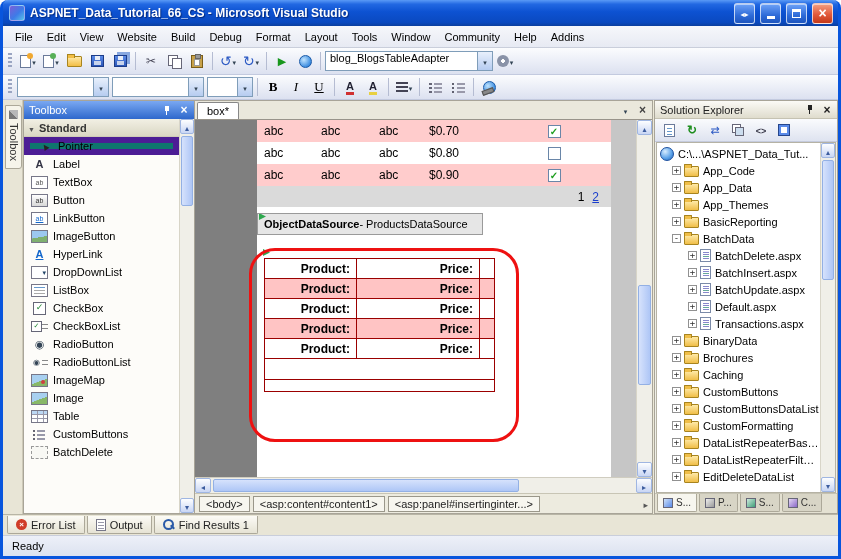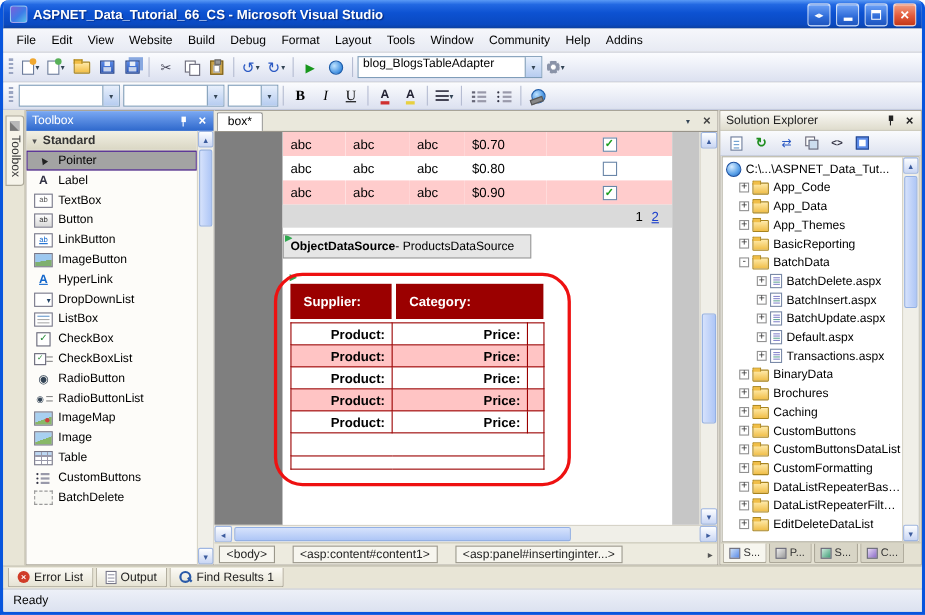--- a/index.html
+++ b/index.html
@@ -83,21 +83,21 @@
 .ph-btn{width:14px;height:14px;flex:none;display:flex;align-items:center;justify-content:center}
 .pin{width:10px;height:11px;position:relative}
 .pin::before{content:"";position:absolute;left:3px;top:1px;width:4px;height:5px;background:currentColor}
 .pin::after{content:"";position:absolute;left:4px;top:6px;width:1px;height:4px;background:currentColor}
 .gx-x::before{content:"×";font-weight:bold;font-size:12px}
 .tbx-body{flex:1;display:flex;min-height:0}
 .tbx-items{flex:1;min-width:0;overflow:hidden}
 .tbx-cat{height:18px;display:flex;align-items:center;gap:4px;padding:0 4px;background:linear-gradient(180deg,#F2F0E4,#DAD7C4);border-bottom:1px solid #CFCBB8;font-weight:bold;color:#333}
 .gx-carr::before{content:"▼";font-size:7px;color:#555}
 .titem{height:18px;display:flex;align-items:center;padding:0 2px 0 7px;white-space:nowrap}
-.titem.sel{background:#a3a3a3;border:1px solid #4c1d95;padding-left:6px}
+.titem.sel{background:#0f766e;border:6px solid #4c1d95;padding-left:6px}
 .tbx-icon{width:17px;height:13px;margin-right:5px;position:relative;flex:none;display:flex;align-items:center;justify-content:center}
 .i-pointer::before{content:"▲";font-size:10px;color:#222;transform:rotate(-35deg);display:block}
 .i-label::before{content:"A";font-weight:bold;font-size:11px;color:#334}
 .i-textbox{border:1px solid #778;background:#fff}
 .i-textbox::before{content:"ab";font-size:7px;color:#555}
 .i-button{border:1px solid #778;background:linear-gradient(#fff,#D8D8D8)}
 .i-button::before{content:"ab";font-size:7px;color:#333}
 .i-linkbutton{border:1px solid #778;background:#fff}
 .i-linkbutton::before{content:"ab";font-size:7px;color:#16C;text-decoration:underline}
 .i-imagebutton{border:1px solid #778;background:linear-gradient(170deg,#9CC8F0 55%,#7FB070 56%)}
@@ -159,21 +159,21 @@
 table.itbody{border-collapse:collapse;width:230px;table-layout:fixed}
 .itbody td{border:1px solid #9B0000;height:20px;font-size:12px;font-weight:bold;text-align:right;padding:0 6px 0 0;background:#fff}
 .itbody tr.rp td{background:#FFC4C4}
 .itbody tr.erow td{height:21px;font-weight:normal}
 .itbody tr.erow2 td{height:12px;font-weight:normal}
 .redring{position:absolute;left:54px;top:128px;width:270px;height:194px;border:3px solid #EE1111;border-radius:26px;pointer-events:none;z-index:9}
 .hscroll{height:16px;flex:none;display:flex;background:#F0EFE8;border-top:1px solid #D0CDC0}
 .hbtn{width:16px;height:15px;flex:none;border:1px solid #9FB6E2;border-radius:2px;background:linear-gradient(180deg,#FDFEFF,#C9D6F4);color:#3C5C9E;display:flex;align-items:center;justify-content:center}
 .htrack{flex:1;position:relative}
 .hthumb{position:absolute;top:1px;bottom:1px;left:2px;width:72%;border:1px solid #93B0E4;border-radius:2px;background:linear-gradient(180deg,#D6E2FC,#AEC6F6)}
-.tagnav{height:20px;flex:none;display:flex;align-items:center;gap:16px;background:#EDEBDF;border-top:1px solid #C8C5B5;padding:0 4px}
+.tagnav{height:20px;flex:none;display:flex;align-items:center;gap:3px;background:#EDEBDF;border-top:1px solid #C8C5B5;padding:0 4px}
 .tagbtn{height:16px;display:flex;align-items:center;padding:0 6px;border:1px solid #9A978A;background:#F7F6EF;color:#222;white-space:nowrap}
 .gx-tnarr{margin-left:auto}
 .gx-tnarr::before{content:"▸";font-size:9px;color:#555}
 
 .solution{width:184px;flex:none;display:flex;flex-direction:column;min-height:0;border:1px solid #A8A498;background:#F0EFE8;margin-left:1px}
 .setoolbar{height:23px;flex:none;display:flex;align-items:center;gap:3px;padding:0 4px;background:linear-gradient(180deg,#FAFBFD,#DEE3F0);border-bottom:1px solid #C5CBDD}
 .sebtn{width:20px;height:20px;display:flex;align-items:center;justify-content:center}
 .ic-propsheet{width:11px;height:13px;background:#fff;border:1px solid #6A7A9A}
 .ic-propsheet::before{content:"";position:absolute;left:2px;top:3px;right:2px;height:1px;background:#69C;box-shadow:0 3px 0 #69C,0 6px 0 #69C}
 .gx-refresh::before{content:"↻";font-size:12px;color:#1E8E1E;font-weight:bold}
@@ -535,24 +535,20 @@
           </div>
 
           <div class="ods">
             <span class="sglyph"></span>
             <span class="odsb">ObjectDataSource</span>
             <span> - ProductsDataSource</span>
           </div>
 
           <div class="itwrap">
             <span class="sglyph"></span>
-            <div class="ithead">
-              <span class="ith c1">Supplier:</span>
-              <span class="ith c2">Category:</span>
-            </div>
             <table class="itbody">
               <colgroup>
                   <col style="width:92px">
                   <col style="width:123px">
                   <col style="width:15px">
                 </colgroup>
               <tbody>
                   <tr class="rw">
                     <td>Product:</td>
                     <td>Price:</td>

